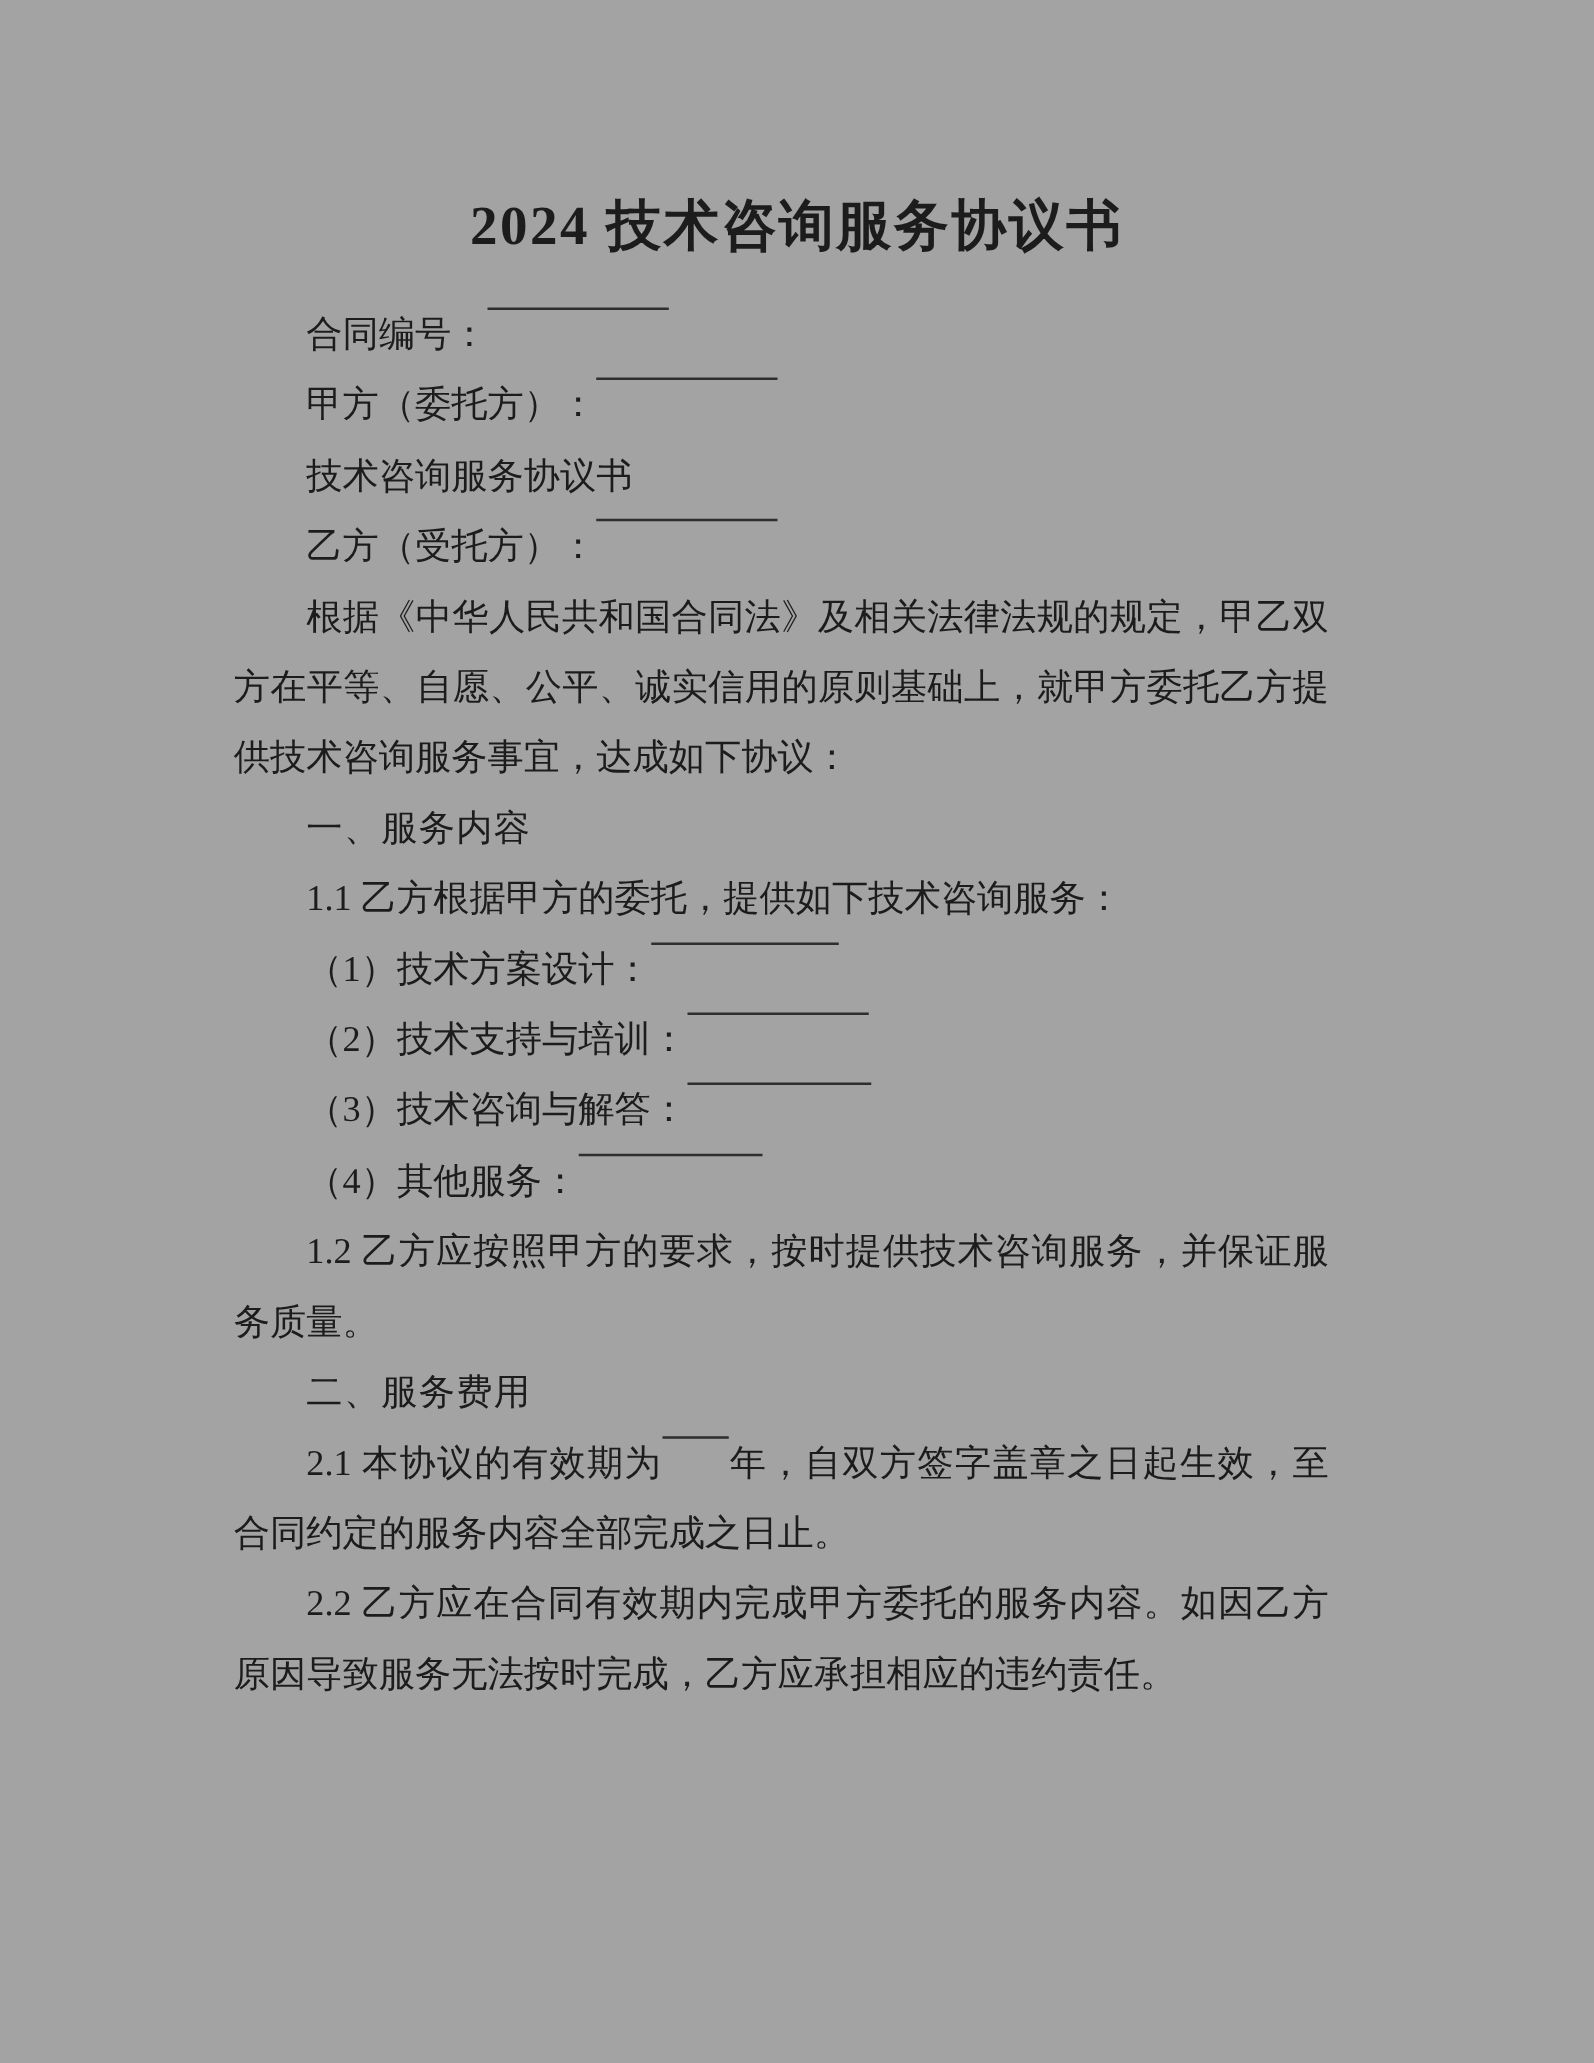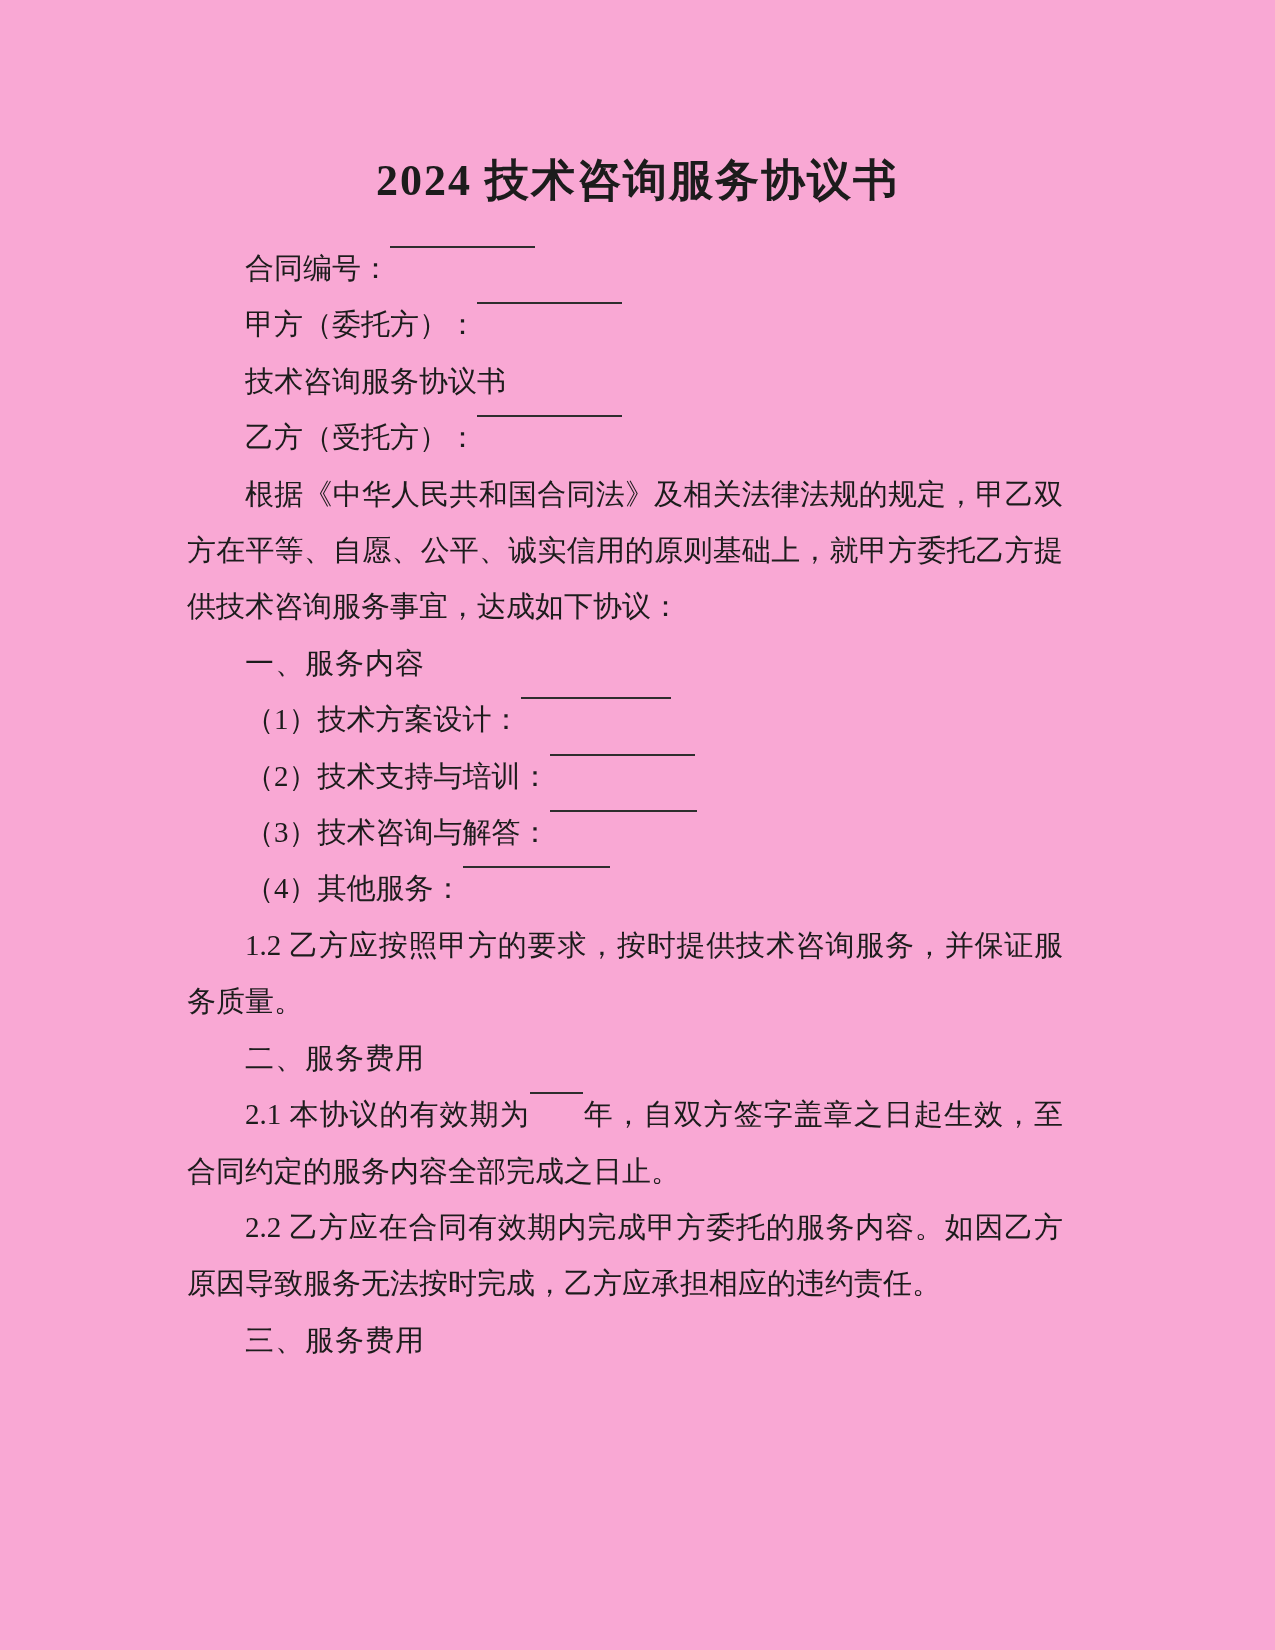--- a/index.html
+++ b/index.html
@@ -4,21 +4,21 @@
 <style>
   html, body {
     margin: 0;
     padding: 0;
     background: #ffffff;
   }
   .page {
     position: relative;
     width: 1275px;
     height: 1650px;
-    background: #f9a8d4;
+    background: #a3a3a3;
     color: #1c1c1c;
     overflow: hidden;
   }
   .doc-title {
     margin: 0;
     padding-top: 146px;
     height: 70px;
     line-height: 70px;
     font-family: "Liberation Serif", "DejaVu Serif", serif;
     font-weight: bold;
@@ -57,23 +57,23 @@
 
 <div class="page">
   <h1 class="doc-title">2024 技术咨询服务协议书</h1>
   <div class="doc-body">
       <p class="line field"><span>合同编号：</span><span class="blank" style="width: 145px;">&nbsp;</span></p>
       <p class="line field"><span>甲方（委托方）：</span><span class="blank" style="width: 145px;">&nbsp;</span></p>
       <p class="line text"><span>技术咨询服务协议书</span></p>
       <p class="line field"><span>乙方（受托方）：</span><span class="blank" style="width: 145px;">&nbsp;</span></p>
       <p class="line para"><span>根据《中华人民共和国合同法》及相关法律法规的规定，甲乙双方在平等、自愿、公平、诚实信用的原则基础上，就甲方委托乙方提供技术咨询服务事宜，达成如下协议：</span></p>
       <p class="line heading"><span>一、服务内容</span></p>
+      <p class="line para"><span>1.1 乙方根据甲方的委托，提供如下技术咨询服务：</span></p>
       <p class="line field"><span>（1）技术方案设计：</span><span class="blank" style="width: 150px;">&nbsp;</span></p>
       <p class="line field"><span>（2）技术支持与培训：</span><span class="blank" style="width: 145px;">&nbsp;</span></p>
       <p class="line field"><span>（3）技术咨询与解答：</span><span class="blank" style="width: 147px;">&nbsp;</span></p>
       <p class="line field"><span>（4）其他服务：</span><span class="blank" style="width: 147px;">&nbsp;</span></p>
       <p class="line para"><span>1.2 乙方应按照甲方的要求，按时提供技术咨询服务，并保证服务质量。</span></p>
       <p class="line heading"><span>二、服务费用</span></p>
       <p class="line para"><span>2.1 本协议的有效期为</span><span class="blank" style="width: 53px;">&nbsp;</span><span>年，自双方签字盖章之日起生效，至合同约定的服务内容全部完成之日止。</span></p>
       <p class="line para"><span>2.2 乙方应在合同有效期内完成甲方委托的服务内容。如因乙方原因导致服务无法按时完成，乙方应承担相应的违约责任。</span></p>
-      <p class="line heading"><span>三、服务费用</span></p>
     </div>
 </div>
 
 </body></html>

